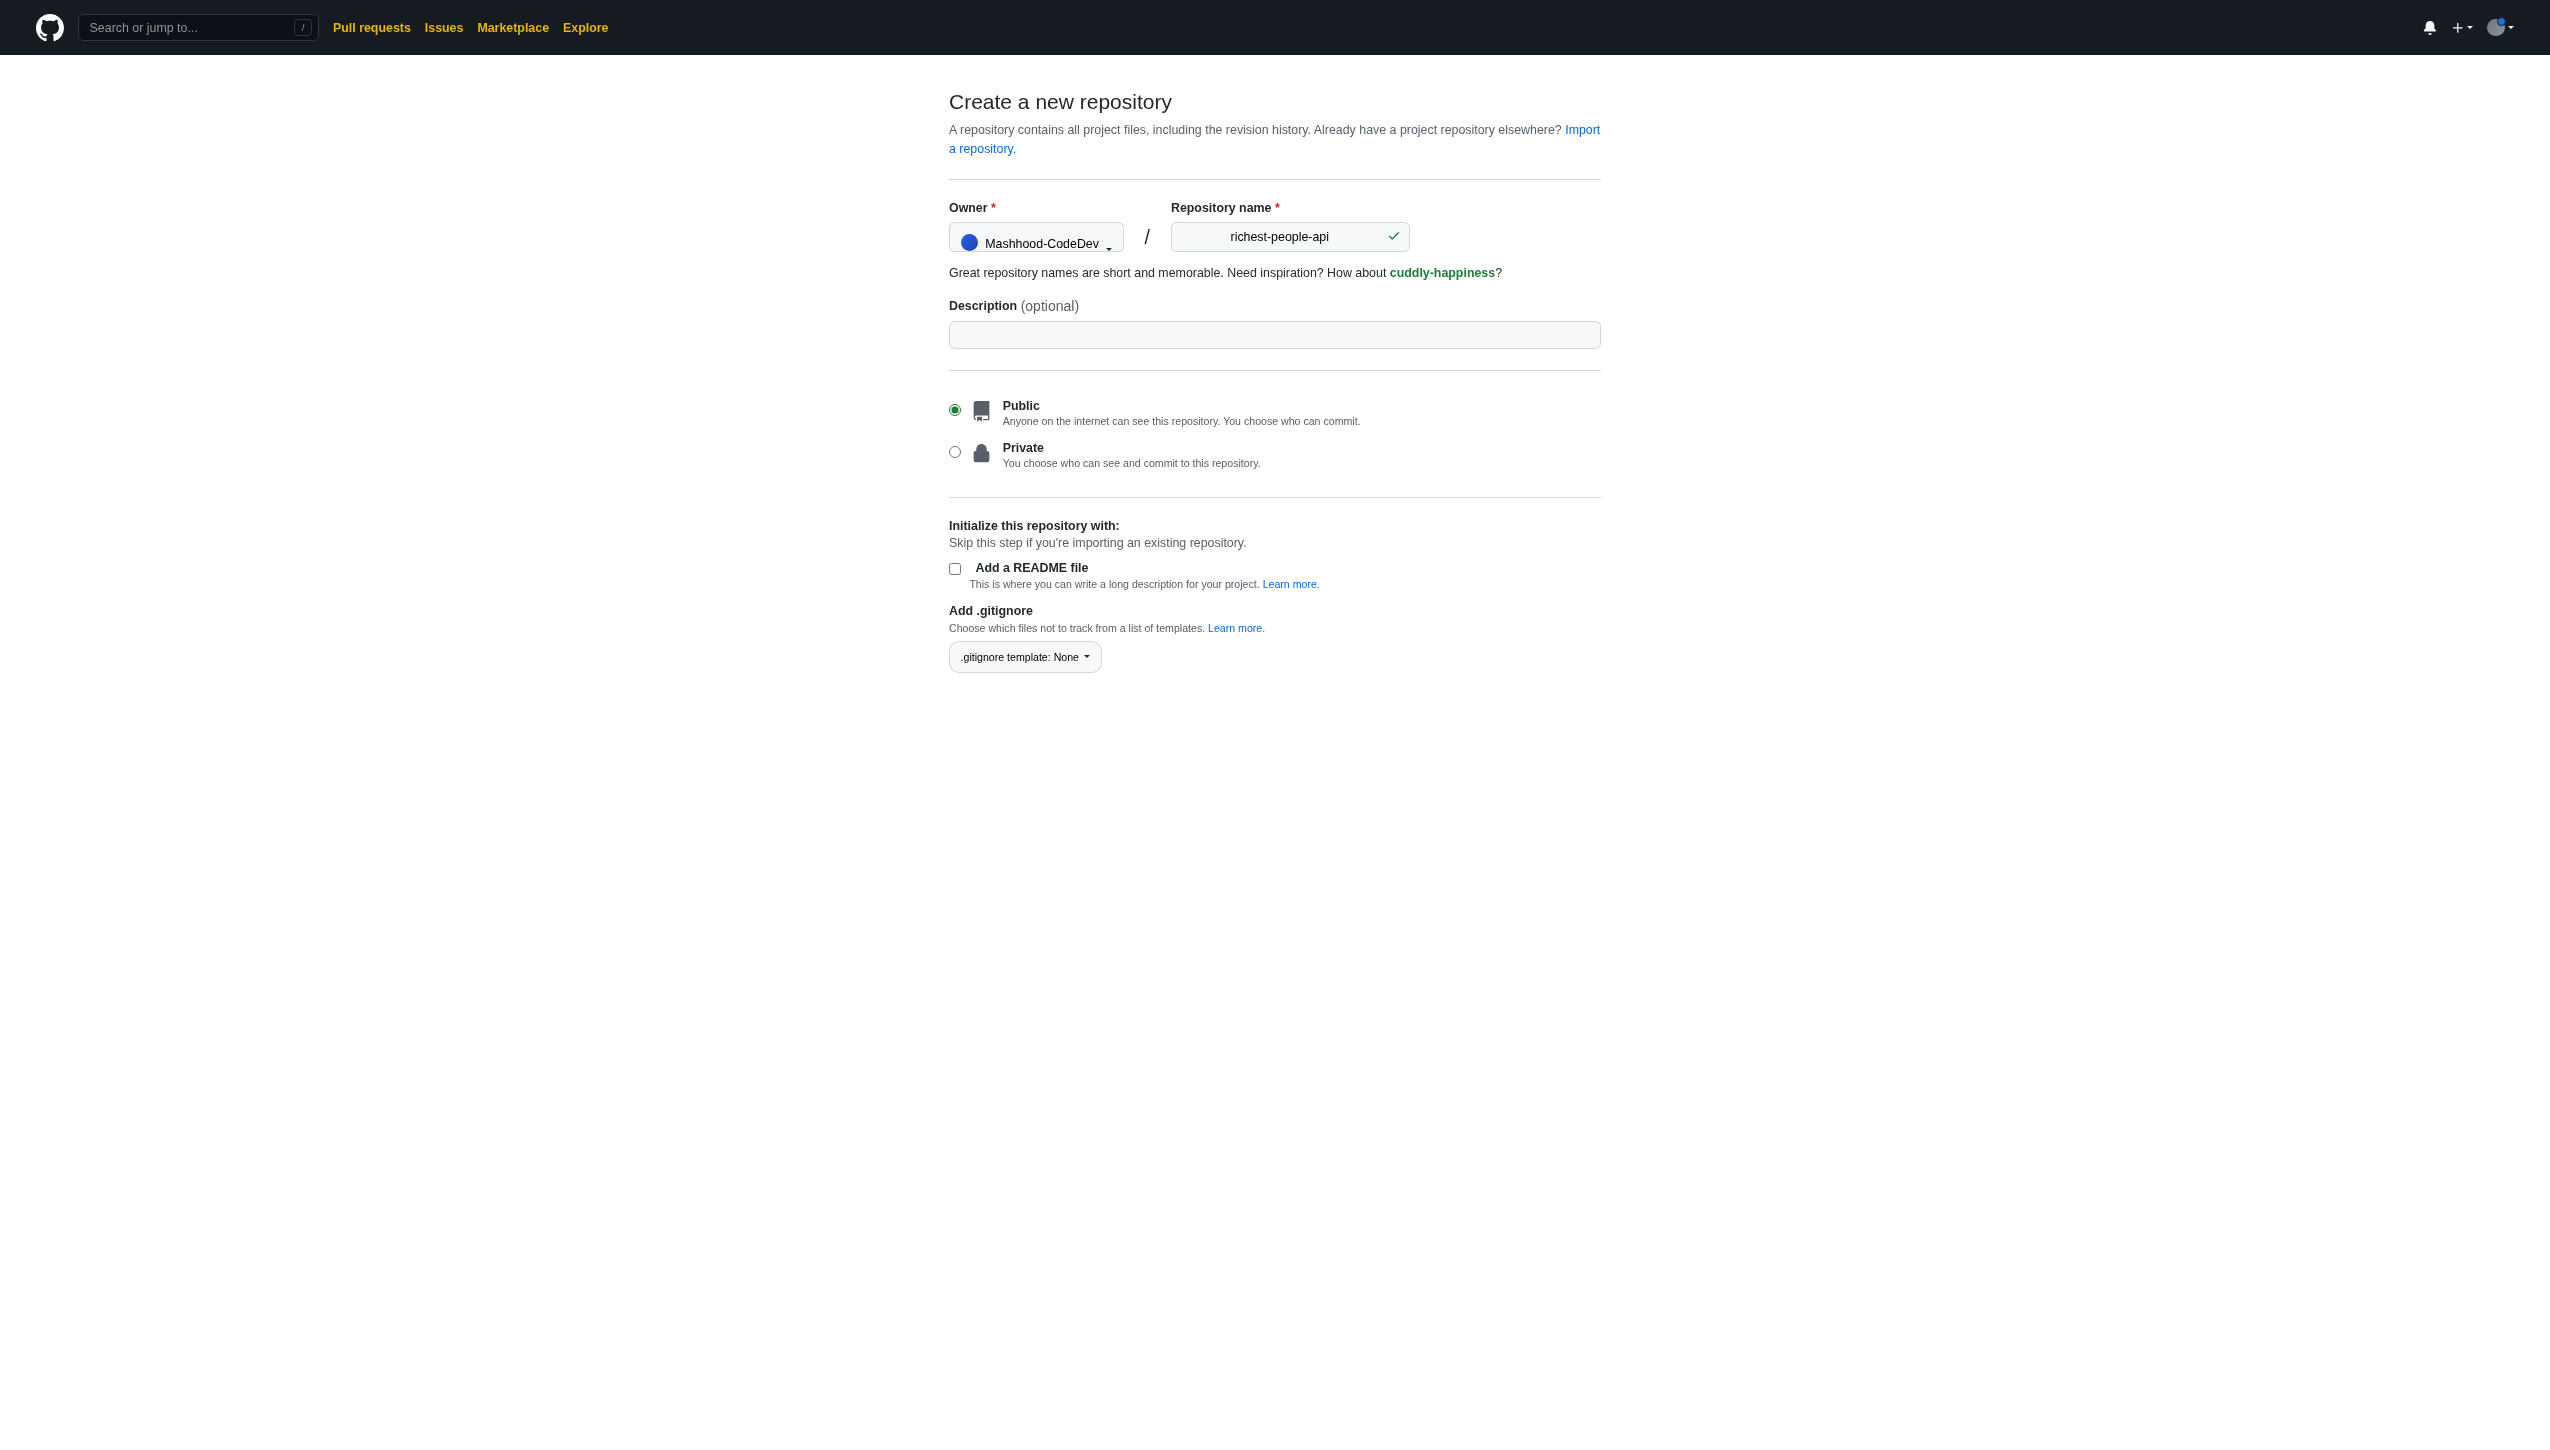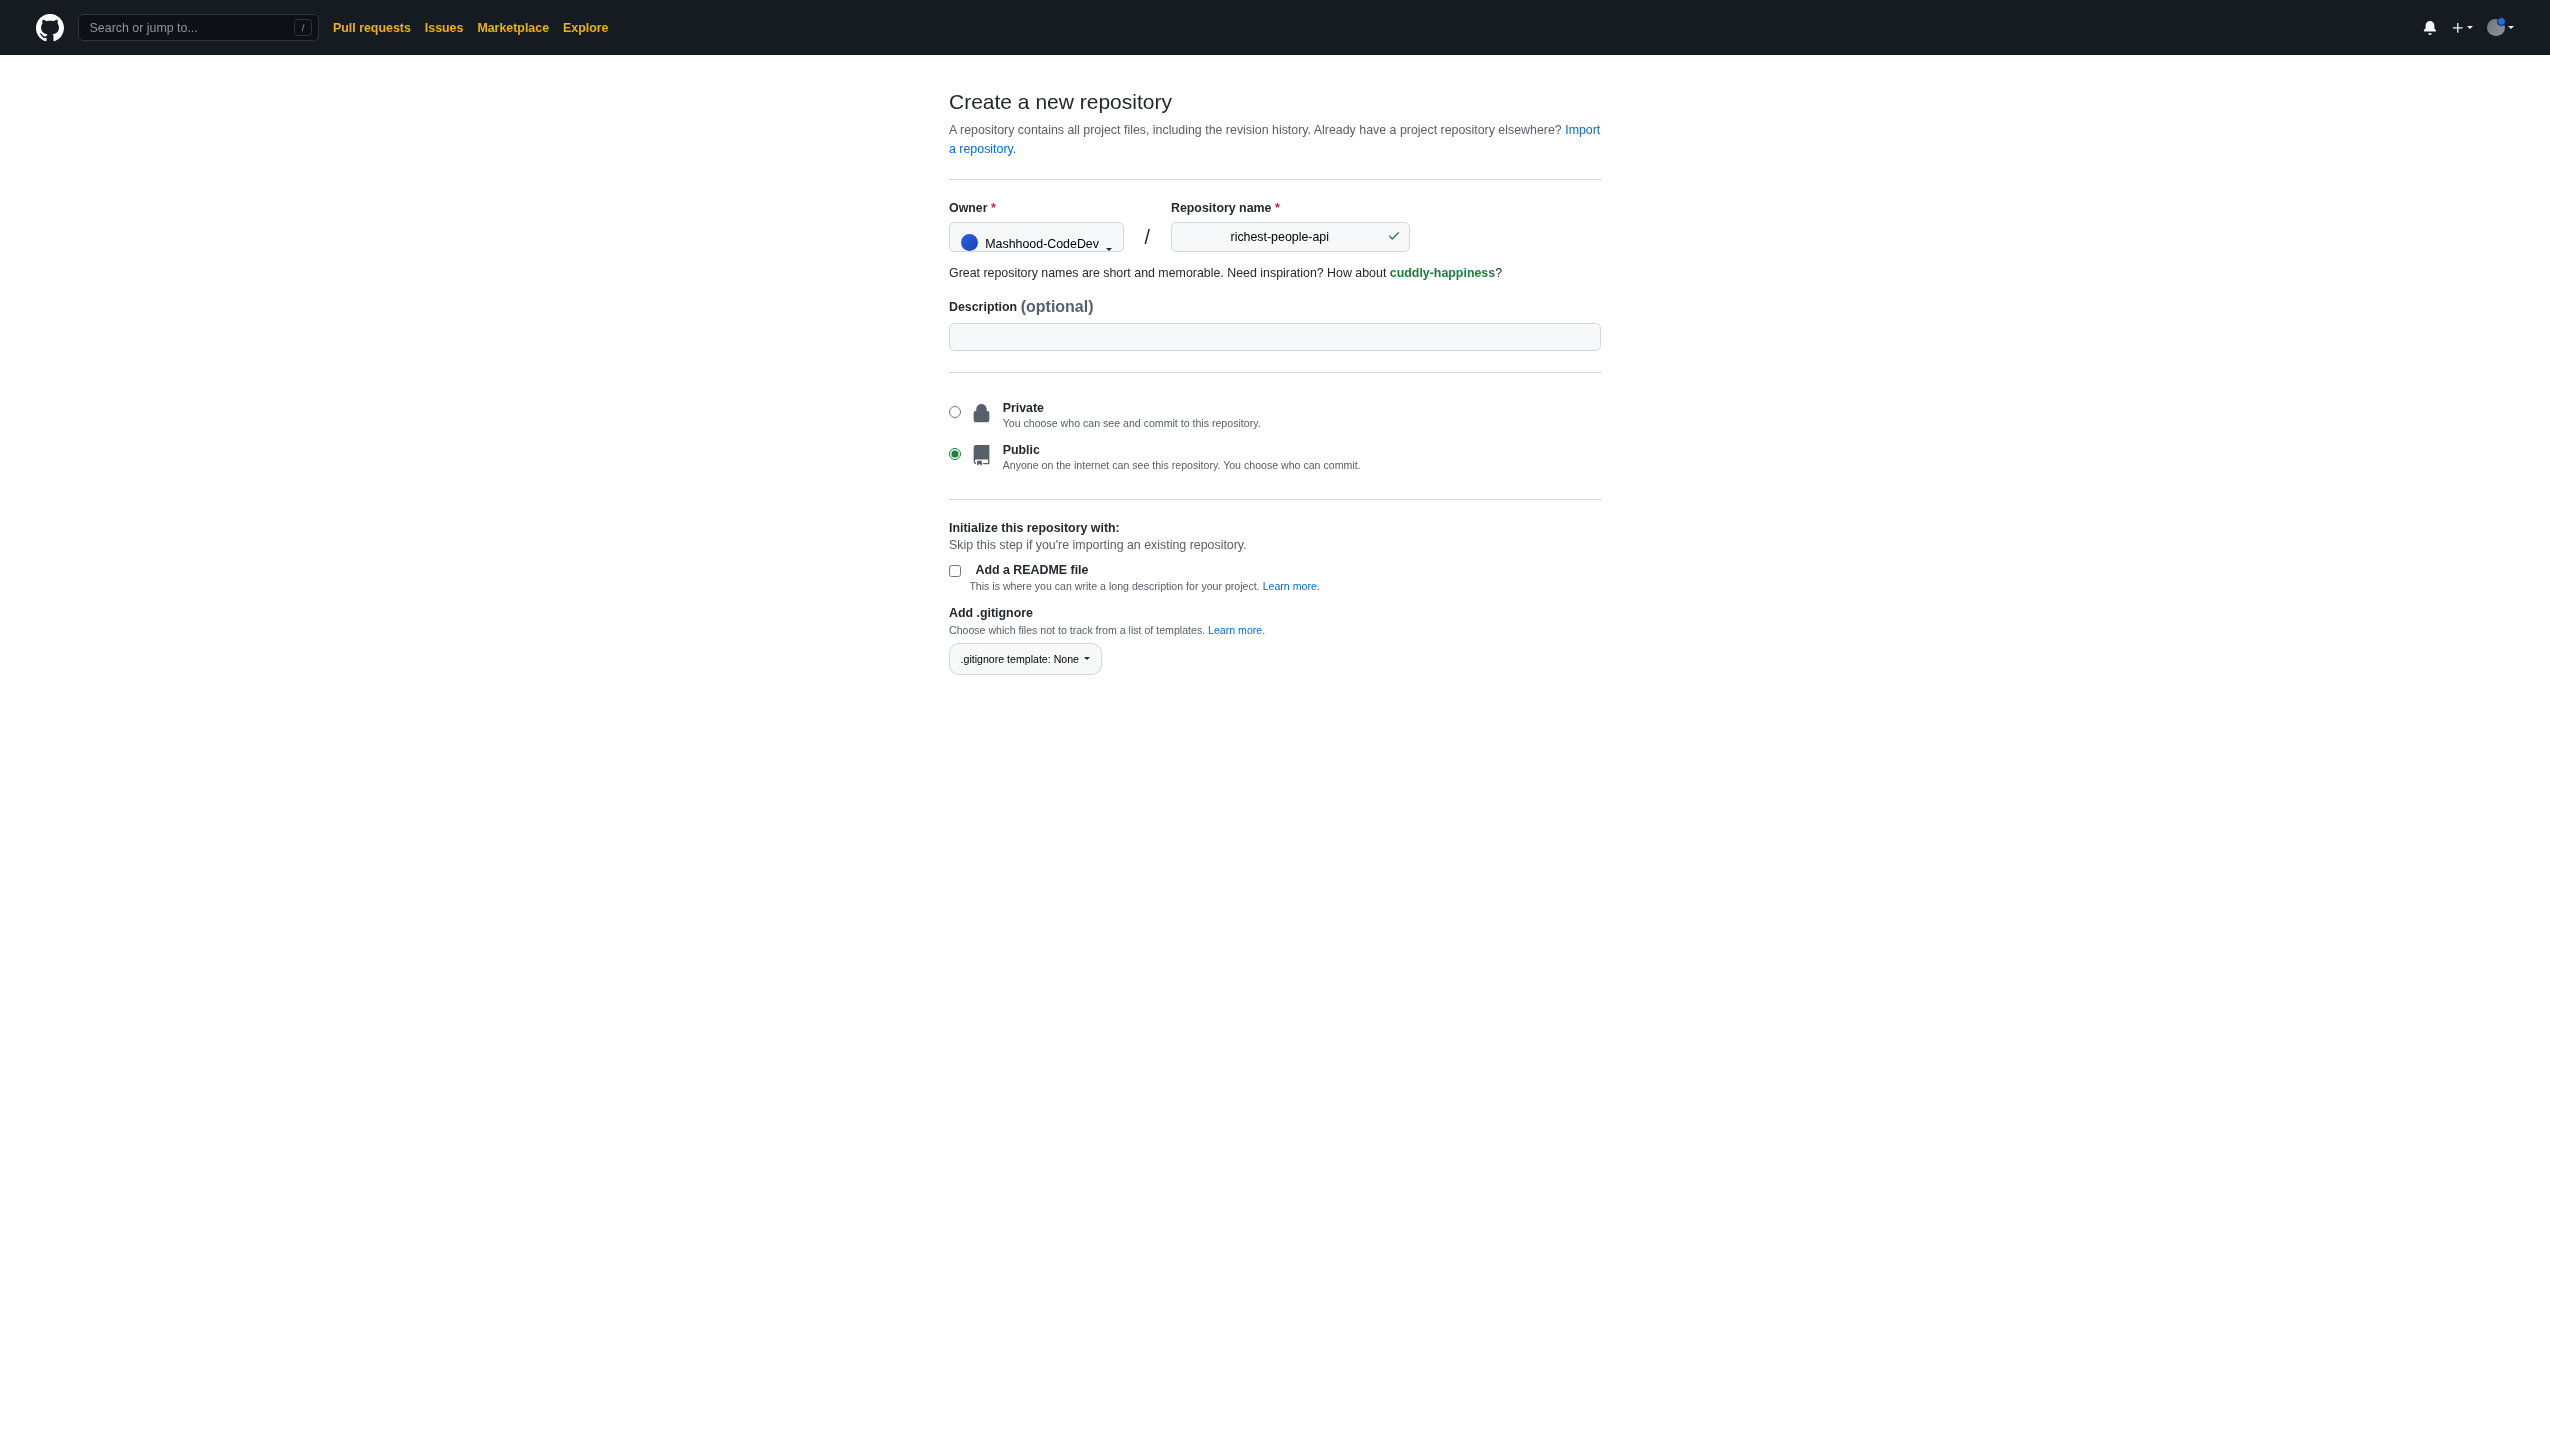--- a/index.html
+++ b/index.html
@@ -29,21 +29,21 @@
     
     .container { max-width: 680px; margin: 0 auto; padding: 35px 14px; }
     h1 { font-size: 21px; font-weight: 400; margin-bottom: 7px; }
     .subhead { color: #57606a; font-size: 12.4px; line-height: 1.5; }
     hr { border: none; border-top: 0.9px solid #d0d7de; margin: 21px 0; }
 
     .form-row { display: flex; align-items: flex-start; gap: 21px; }
     .form-group { display: flex; flex-direction: column; }
     .form-label { font-weight: 600; font-size: 12.4px; margin-bottom: 7px; display: flex; align-items: center; gap: 3.5px; }
     .req { color: #cf222e; }
-    .optional { color: #57606a; font-weight: 700; font-size: 16px; }
+    .optional { color: #57606a; font-weight: 400; font-size: 14px; }
 
     .owner-btn { height: 30px; padding: 0 10.6px; background: #f6f8fa; border: 0.9px solid rgba(27,31,36,.15); border-radius: 5.3px; display: flex; align-items: flex-end; gap: 7px; font-size: 12.4px; font-weight: 500; cursor: pointer; }
     .owner-avatar { width: 17.7px; height: 17.7px; border-radius: 50%; background: linear-gradient(135deg, #2563eb, #1e40af); }
     .slash-sep { font-size: 19.5px; color: #24292f; align-self: flex-end; padding-bottom: 3.5px; }
     .repo-name-wrap { position: relative; }
     .repo-name-input { height: 30px; width: 239px; padding: 0 32px 0 10.6px; background: #f6f8fa; border: 0.9px solid #d0d7de; border-radius: 5.3px; font-size: 12.4px; outline: none; text-align: center; }
     .check-icon { position: absolute; right: 8.9px; top: 50%; transform: translateY(-50%); color: #1a7f37; }
     .check-icon svg { width: 14px; height: 14px; fill: currentColor; }
 
     .hint { font-size: 12.4px; color: #24292f; margin-top: 14px; }
@@ -155,46 +155,46 @@
 
   <label class="form-label desc-label">
     <span>Description</span>
     <span class="optional">(optional)</span>
   </label>
   <input class="desc-input" style="">
 
   <hr>
 
   <div class="radio-block">
-    <input type="radio" name="vis" class="radio-input" style="">
-    <span class="radio-icon">
-      <svg viewBox="0 0 24 24">
-          <path d="M6 9V7.25C6 3.845 8.503 1 12 1s6 2.845 6 6.25V9h.5a2.5 2.5 0 012.5 2.5v8a2.5 2.5 0 01-2.5 2.5h-13A2.5 2.5 0 013 19.5v-8A2.5 2.5 0 015.5 9H6zm1.5-1.75C7.5 4.58 9.422 2.5 12 2.5c2.578 0 4.5 2.08 4.5 4.75V9h-9V7.25zm-3 4.25a1 1 0 011-1h13a1 1 0 011 1v8a1 1 0 01-1 1h-13a1 1 0 01-1-1v-8z"></path>
-        </svg>
-    </span>
-    <div>
-      <div class="radio-label">Private</div>
-      <div class="radio-desc">You choose who can see and commit to this repository.</div>
-    </div>
-  </div>
-
-  <div class="radio-block">
     <input type="radio" name="vis" class="radio-input" checked="" style="">
     <span class="radio-icon">
       <svg viewBox="0 0 24 24">
           <path d="M3 2.75A2.75 2.75 0 015.75 0h14.5a.75.75 0 01.75.75v20.5a.75.75 0 01-.75.75h-6a.75.75 0 010-1.5h5.25v-4H6A1.5 1.5 0 004.5 18v.75c0 .716.43 1.334 1.05 1.605a.75.75 0 01-.6 1.374A3.25 3.25 0 013 18.75v-16zM19.5 1.5V15H6c-.546 0-1.059.146-1.5.401V2.75c0-.69.56-1.25 1.25-1.25H19.5z"></path>
           <path d="M7 18.25a.25.25 0 01.25-.25h5a.25.25 0 01.25.25v5.01a.25.25 0 01-.397.201l-2.206-1.604a.25.25 0 00-.294 0L7.397 23.46a.25.25 0 01-.397-.2v-5.01z"></path>
         </svg>
     </span>
     <div>
       <div class="radio-label">Public</div>
       <div class="radio-desc">Anyone on the internet can see this repository. You choose who can commit.</div>
     </div>
   </div>
 
+  <div class="radio-block">
+    <input type="radio" name="vis" class="radio-input" style="">
+    <span class="radio-icon">
+      <svg viewBox="0 0 24 24">
+          <path d="M6 9V7.25C6 3.845 8.503 1 12 1s6 2.845 6 6.25V9h.5a2.5 2.5 0 012.5 2.5v8a2.5 2.5 0 01-2.5 2.5h-13A2.5 2.5 0 013 19.5v-8A2.5 2.5 0 015.5 9H6zm1.5-1.75C7.5 4.58 9.422 2.5 12 2.5c2.578 0 4.5 2.08 4.5 4.75V9h-9V7.25zm-3 4.25a1 1 0 011-1h13a1 1 0 011 1v8a1 1 0 01-1 1h-13a1 1 0 01-1-1v-8z"></path>
+        </svg>
+    </span>
+    <div>
+      <div class="radio-label">Private</div>
+      <div class="radio-desc">You choose who can see and commit to this repository.</div>
+    </div>
+  </div>
+
   <hr>
 
   <div class="section-heading">Initialize this repository with:</div>
   <div class="section-sub">Skip this step if you're importing an existing repository.</div>
 
   <div class="checkbox-block">
     <input type="checkbox" class="checkbox-input" style="">
     <span class="checkbox-label">Add a README file</span>
   </div>
   <div class="checkbox-desc">

